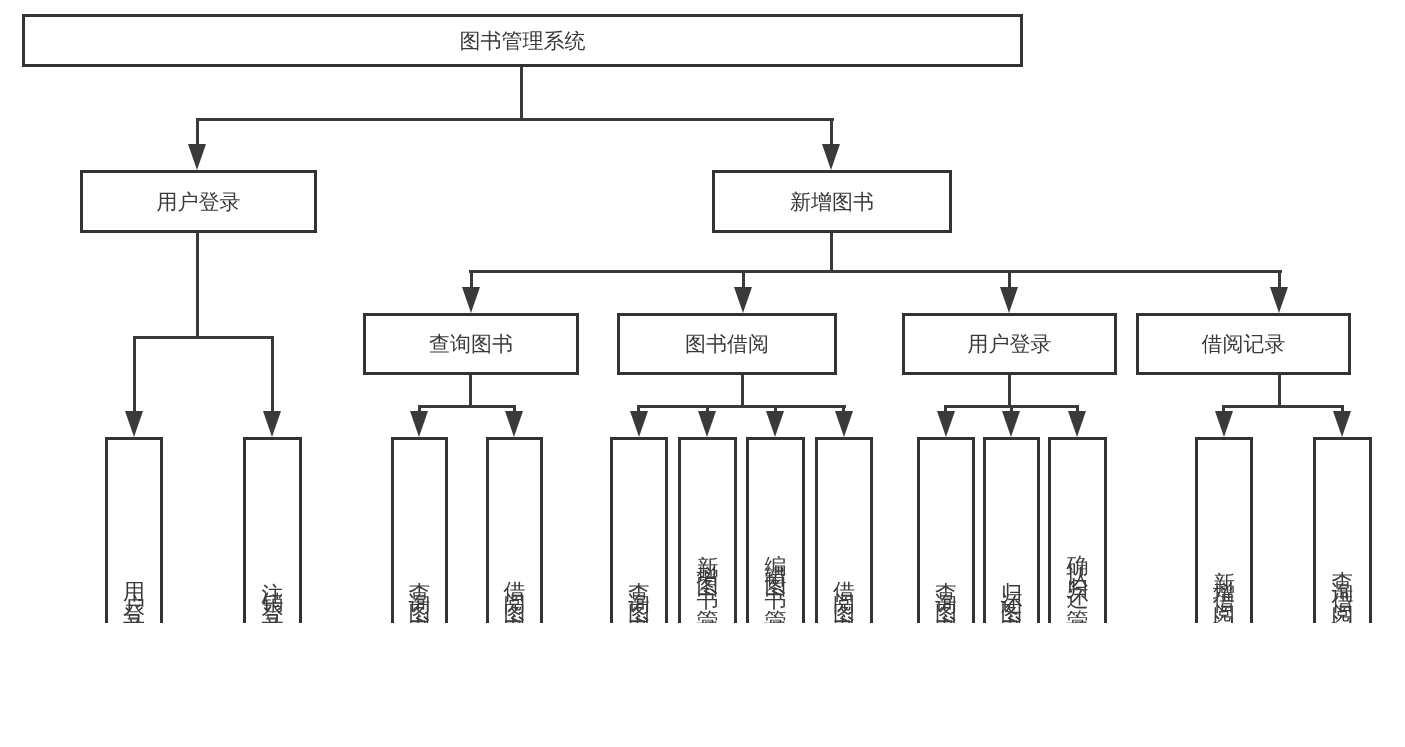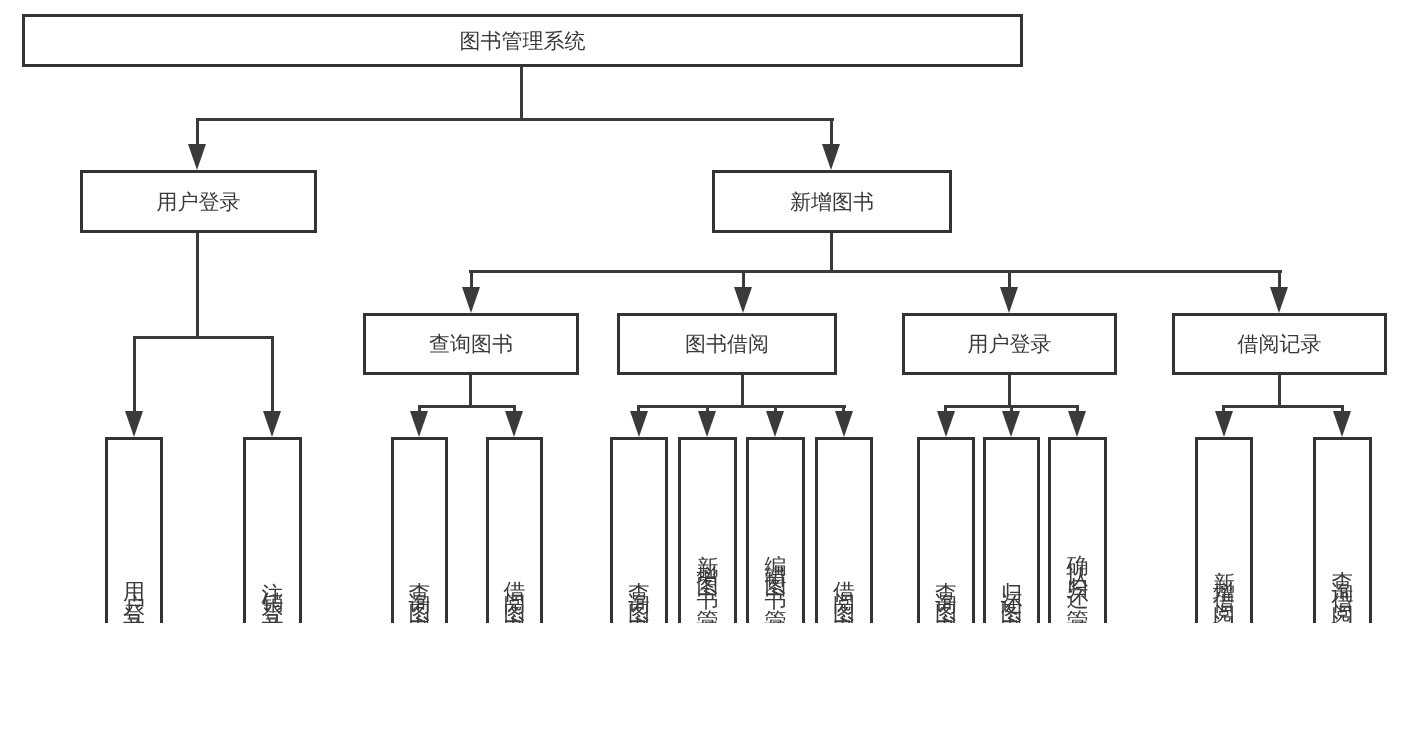--- a/index.html
+++ b/index.html
@@ -76,21 +76,21 @@
 
   <div class="node" style="left:363px;top:313px;width:216px;height:62px;">
     <span>查询图书</span>
   </div>
   <div class="node" style="left:617px;top:313px;width:220px;height:62px;">
     <span>图书借阅</span>
   </div>
   <div class="node" style="left:902px;top:313px;width:215px;height:62px;">
     <span>用户登录</span>
   </div>
-  <div class="node" style="left:1172px;top:313px;width:215px;height:62px;">
+  <div class="node" style="left:1136px;top:313px;width:215px;height:62px;">
     <span>借阅记录</span>
   </div>
 
   <div class="node leaf" style="left:105px;top:437px;width:58px;height:298px;">
     <span class="vtext">用户登录</span>
   </div>
   <div class="node leaf" style="left:243px;top:437px;width:59px;height:298px;">
     <span class="vtext">注销登录</span>
   </div>
 

